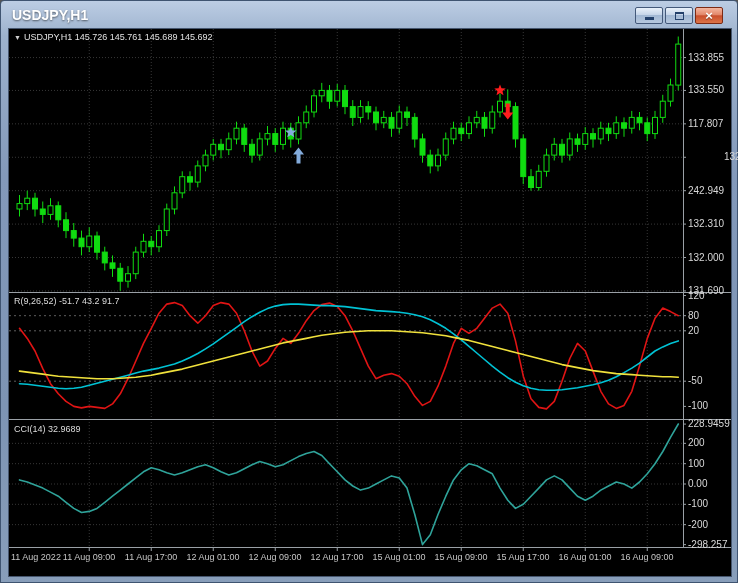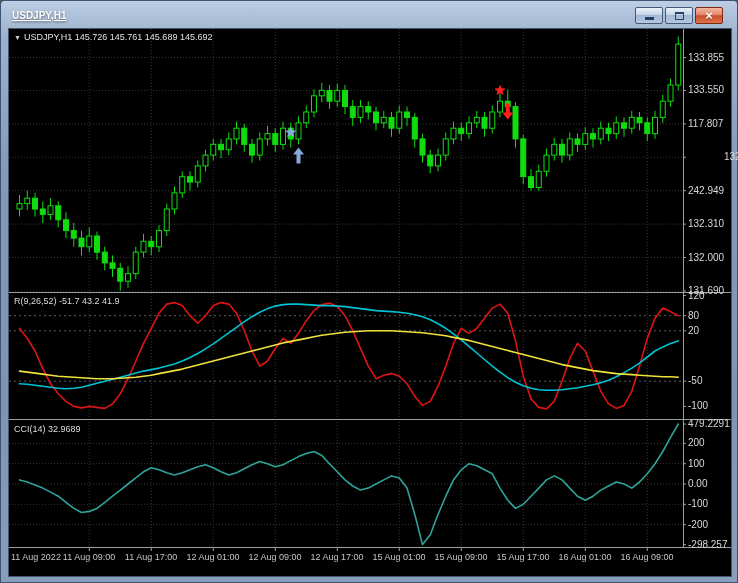--- a/index.html
+++ b/index.html
@@ -12,23 +12,22 @@
     position:relative; width:738px; height:583px;
     background:linear-gradient(180deg,#bccde4 0%,#9db2cd 6%,#8399ba 30%,#7d94b4 70%,#889eba 100%);
     border:1px solid #3f5471;
     border-radius:4px 4px 0 0;
   }
   .titlebar {
     position:absolute; top:0; left:0; right:0; height:28px;
     display:flex; align-items:center; padding-left:11px;
   }
   .title {
-    color:#ffffff; font-size:10px; font-weight:bold;
+    color:#ffffff; font-size:14px; font-weight:bold;
     text-shadow:0 1px 2px rgba(0,0,0,.55);
-    text-decoration:underline;
   }
   .controls { position:absolute; top:6px; right:14px; display:flex; gap:2px; }
   .btn {
     width:28px; height:17px; border-radius:2px;
     border:1px solid #44597a;
     display:flex; align-items:center; justify-content:center;
     cursor:default;
   }
   .btn.gray { background:linear-gradient(180deg,#eaf1fa,#c6d5e9 45%,#a2b8d4 50%,#b7c8de); }
   .btn.close { background:linear-gradient(180deg,#f4b6a0,#e2876a 45%,#c94e2c 52%,#dd7448); border-color:#7c2a14; }
@@ -332,38 +331,38 @@
           <line x1="452.25" y1="518" x2="452.25" y2="522" stroke="#9aa0a6"></line>
           <line x1="514.25" y1="518" x2="514.25" y2="522" stroke="#9aa0a6"></line>
           <line x1="576.25" y1="518" x2="576.25" y2="522" stroke="#9aa0a6"></line>
           <line x1="638.25" y1="518" x2="638.25" y2="522" stroke="#9aa0a6"></line>
         </g>
       </svg>
 
     <div class="info-line">
       <span class="dd">▼</span><span>USDJPY,H1 145.726 145.761 145.689 145.692</span>
     </div>
-    <div class="ind-label" id="ind1-label">R(9,26,52) -51.7 43.2 41.9</div>
+    <div class="ind-label" id="ind1-label">R(9,26,52) -51.7 43.2 91.7</div>
     <div class="ind-label" id="ind2-label">CCI(14) 32.9689</div>
 
     <div id="price-axis">
         <div class="axis-label" style="top: 24px;">133.855</div>
         <div class="axis-label" style="top: 56px;">133.550</div>
         <div class="axis-label" style="top: 90px;">117.807</div>
         <div class="axis-label" style="top: 123px; margin-left: 36px;">132.930</div>
         <div class="axis-label" style="top: 157px;">242.949</div>
         <div class="axis-label" style="top: 190px;">132.310</div>
         <div class="axis-label" style="top: 224px;">132.000</div>
         <div class="axis-label" style="top: 257px;">131.690</div>
         <div class="axis-label" style="top: 262px;">120</div>
         <div class="axis-label" style="top: 282px;">80</div>
         <div class="axis-label" style="top: 297px;">20</div>
         <div class="axis-label" style="top: 347px;">-50</div>
         <div class="axis-label" style="top: 372px;">-100</div>
-        <div class="axis-label" style="top: 390px;">479.2291</div>
+        <div class="axis-label" style="top: 390px;">228.9459</div>
         <div class="axis-label" style="top: 409px;">200</div>
         <div class="axis-label" style="top: 430px;">100</div>
         <div class="axis-label" style="top: 450px;">0.00</div>
         <div class="axis-label" style="top: 470px;">-100</div>
         <div class="axis-label" style="top: 491px; text-align: right;">-200</div>
         <div class="axis-label" style="top: 511px;">-298.257</div>
       </div>
     <div id="time-axis">
         <div class="time-label" style="left: 2px;">11 Aug 2022</div>
         <div class="time-label centered" style="left: 80px;">11 Aug 09:00</div>

